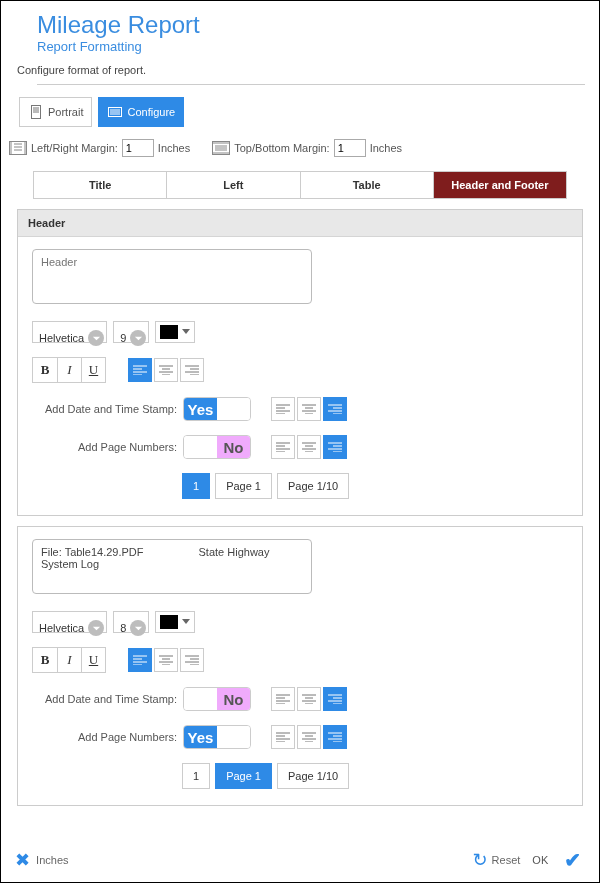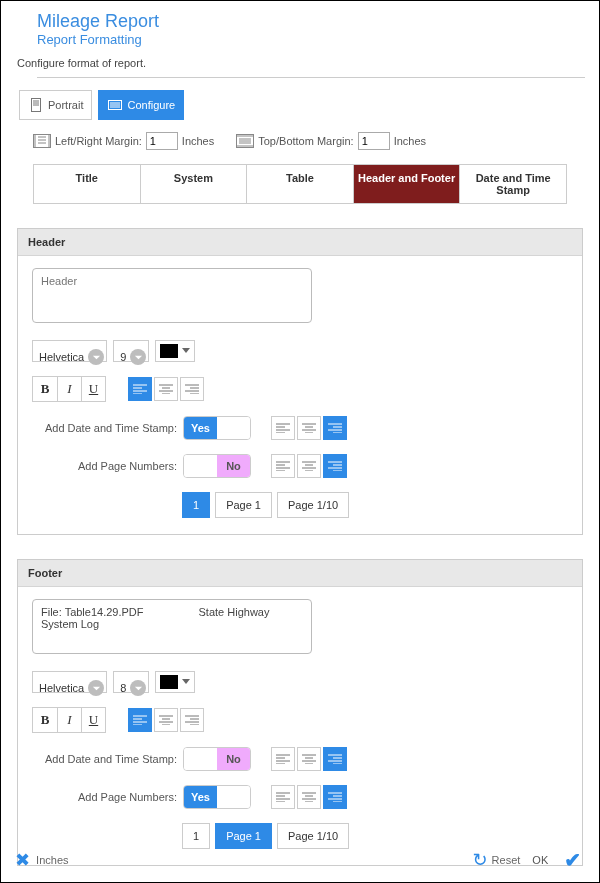--- a/index.html
+++ b/index.html
@@ -1,52 +1,52 @@
 <!DOCTYPE html>
 <html><head>
 <meta charset="utf-8">
 <style>
   *{box-sizing:border-box;margin:0;padding:0;font-family:"Segoe UI",Arial,sans-serif;}
   body{width:600px;height:883px;border:1px solid #000;background:#fff;position:relative;font-size:12px;color:#333;}
-  .hdr1{color:#3a8de0;font-size:18px;font-weight:400;padding:10px 0 0 36px;}
+  .hdr1{color:#3a8de0;font-size:24px;font-weight:400;padding:10px 0 0 36px;}
   .hdr2{color:#3a8de0;font-size:13px;padding:0 0 6px 36px;}
   .desc{padding:4px 0 8px 16px;color:#444;font-size:11px;}
   .underline{border-bottom:1px solid #ccc;margin:0 14px 12px 36px;}
   .orient{display:flex;gap:6px;padding:0 0 12px 18px;align-items:center;}
   .orient-btn{display:flex;align-items:center;gap:4px;padding:6px 8px;border:1px solid #ccc;background:#fff;cursor:pointer;color:#555;font-size:11px;}
   .orient-btn.sel{background:#2e8ae6;border-color:#2e8ae6;color:#fff;}
   .orient-btn svg{width:16px;height:16px;}
-  .margins{display:flex;gap:22px;padding:0 0 14px 32px;align-items:center;color:#555;font-size:11px;}
+  .margins{display:flex;gap:22px;padding:0 0 14px 8px;align-items:center;color:#555;font-size:11px;}
   .mgroup{display:flex;align-items:center;gap:4px;}
   .mgroup input{width:32px;height:18px;border:1px solid #aaa;text-align:left;padding:0 3px;font-size:11px;}
   .tabs{display:flex;border:1px solid #ccc;margin:0 32px;}
   .tab{flex:1;text-align:center;padding:7px 0;font-size:11px;color:#333;border-right:1px solid #ccc;background:#fff;cursor:pointer;font-weight:600;}
   .tab:last-child{border-right:none;}
   .tab.active{background:#7f1d1d;color:#fff;}
-  .section{margin:24px 16px 0 16px;border:1px solid #ccc;}
+  .section{margin:10px 16px 0 16px;border:1px solid #ccc;}
   .section-title{background:#e8e8e8;padding:7px 10px;font-weight:700;font-size:11px;border-bottom:1px solid #d5d5d5;}
   .sec-body{padding:12px 14px 16px 14px;}
   .ta{width:280px;height:55px;border:1px solid #bbb;border-radius:4px;padding:6px 8px;font-size:11px;color:#444;resize:none;font-family:inherit;}
   .row{display:flex;align-items:center;gap:6px;margin-top:14px;}
   .dd{display:flex;align-items:center;height:22px;border:1px solid #ccc;padding:12px 2px 0 6px;background:#fff;cursor:pointer;font-size:11px;gap:4px;}
   .chev{width:16px;height:16px;background:#bdbdbd;border-radius:50%;display:flex;align-items:center;justify-content:center;}
   .chev svg{width:9px;height:9px;fill:#fff;}
   .color-dd{display:flex;align-items:center;border:1px solid #ccc;height:22px;padding:0 4px 0 4px;background:#fff;cursor:pointer;gap:4px;}
   .color-sw{width:18px;height:14px;background:#000;}
   .biu{display:flex;border:1px solid #ccc;}
   .biu span{width:24px;height:24px;display:flex;align-items:center;justify-content:center;font-size:13px;cursor:pointer;font-family:"Times New Roman",serif;}
   .biu span+span{border-left:1px solid #ccc;}
   .b{font-weight:700;} .i{font-style:italic;} .u{text-decoration:underline;}
   .align3{display:flex;gap:2px;}
   .abtn{width:24px;height:24px;border:1px solid #ccc;display:flex;align-items:center;justify-content:center;cursor:pointer;background:#fff;}
   .abtn.sel{background:#2e8ae6;border-color:#2e8ae6;}
   .abtn svg{width:14px;height:10px;}
   .lbl{font-size:11px;color:#555;text-align:right;min-width:145px;}
   .toggle{width:68px;height:24px;border:1px solid #ccc;border-radius:4px;display:flex;overflow:hidden;cursor:pointer;}
-  .toggle span{flex:1;display:flex;align-items:center;justify-content:center;font-weight:700;font-size:11px;}
+  .toggle span{flex:1;display:flex;align-items:center;justify-content:center;font-weight:700;font-size:15px;}
   .toggle.yes .on{background:#2e8ae6;color:#fff;} .toggle.yes .off{background:#fff;}
   .toggle.no .off{background:#f0abfc;color:#555;} .toggle.no .on{background:#fff;}
   .pg{display:flex;gap:5px;margin:14px 0 0 150px;}
   .pbtn{height:26px;padding:0 10px;border:1px solid #ccc;display:flex;align-items:center;font-size:11px;background:#fff;cursor:pointer;}
   .pbtn.sel{background:#2e8ae6;color:#fff;border-color:#2e8ae6;}
   .footer-bar{position:absolute;bottom:10px;left:0;right:0;display:flex;align-items:center;padding:0 14px;font-size:11px;}
   .footer-bar .x{color:#2e8ae6;font-size:18px;margin-right:6px;}
   .footer-bar .sp{flex:1;}
   .footer-bar .icn{color:#2e8ae6;margin:0 4px;}
   .footer-bar .ok{color:#555;margin-right:12px;}
@@ -104,24 +104,23 @@
         <line x1="3" y1="9" x2="15" y2="9" stroke="#888"></line>
       </svg>
     <span>Top/Bottom Margin:</span>
     <input value="1" style="">
     <span>Inches</span>
   </div>
 </div>
 
 <div class="tabs">
   <div class="tab">Title</div>
-  <div class="tab">System</div>
+  <div class="tab">Left</div>
   <div class="tab">Table</div>
   <div class="tab active">Header and Footer</div>
-  <div class="tab">Date and Time Stamp</div>
 </div>
 
 <div class="section">
   <div class="section-title">Header</div>
   <div class="sec-body">
     <textarea class="ta" placeholder="Header" style=""></textarea>
 
     <div class="row">
       <div class="dd">
         <span>Helvetica</span>
@@ -254,21 +253,20 @@
 
     <div class="pg">
       <div class="pbtn sel">1</div>
       <div class="pbtn">Page 1</div>
       <div class="pbtn">Page 1/10</div>
     </div>
   </div>
 </div>
 
 <div class="section">
-  <div class="section-title">Footer</div>
   <div class="sec-body">
     <textarea class="ta" style="">File: Table14.29.PDF                  State Highway System Log</textarea>
 
     <div class="row">
       <div class="dd">
         <span>Helvetica</span>
         <span class="chev">
             <svg viewBox="0 0 10 10">
               <path d="M1 3l4 4 4-4z"></path>
             </svg>

